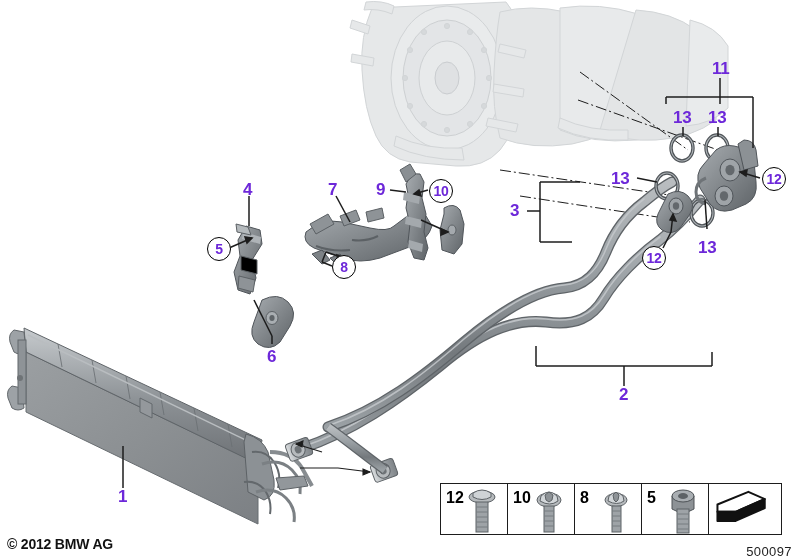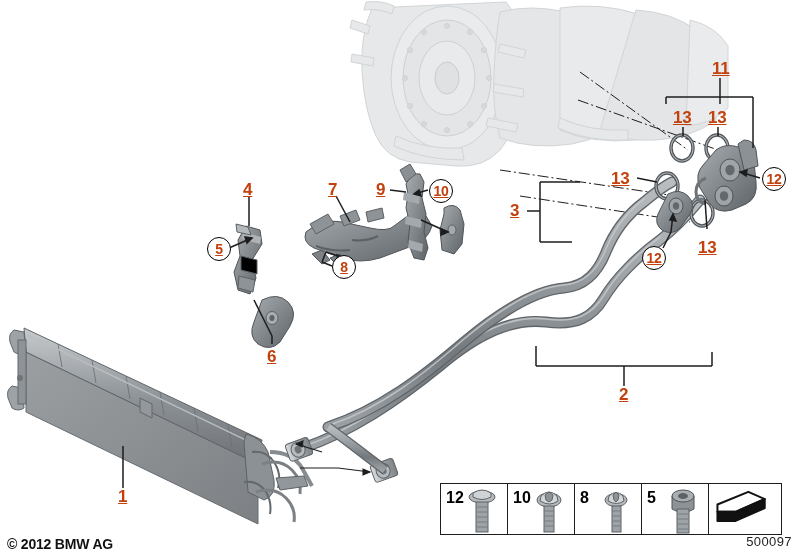--- a/index.html
+++ b/index.html
@@ -2,25 +2,24 @@
 <html><head>
 <meta charset="utf-8">
 <style>
   html,body{margin:0;padding:0;background:#ffffff;}
   body{width:800px;height:560px;position:relative;overflow:hidden;
        font-family:"Liberation Sans",sans-serif;}
   #stage{position:absolute;left:0;top:0;width:800px;height:560px;}
   svg#art{position:absolute;left:0;top:0;width:800px;height:560px;}
 
   .callout{
-    position:absolute;font-weight:bold;color:#c2410c;
+    position:absolute;font-weight:bold;color:#6d28d9;
     font-family:"Liberation Sans",sans-serif;
     font-size:17px;line-height:1;letter-spacing:-0.2px;
     white-space:nowrap;
-    text-decoration:underline;
   }
   .callout.circled{
     width:22px;height:22px;border:1.6px solid #000;border-radius:50%;
     display:flex;align-items:center;justify-content:center;
     font-size:14px;background:#fff;
   }
 
   
   #legend{
     position:absolute;left:440px;top:483px;height:52px;
@@ -34,21 +33,21 @@
   }
   .legend-cell:last-child{border-right:none;}
   .legend-num{
     position:absolute;left:5px;top:5px;
     font-size:16px;font-weight:bold;color:#000;
   }
   .legend-art{position:absolute;right:3px;top:2px;width:44px;height:48px;}
   .legend-cell.arrow-cell{width:72px;}
 
   #diagram-number{
-    position:absolute;right:8px;bottom:11px;
+    position:absolute;right:8px;bottom:1px;
     font-size:13px;color:#1d1d1d;letter-spacing:.4px;
     font-family:"Liberation Sans",sans-serif;
   }
   #copyright{
     position:absolute;left:7px;bottom:8px;
     font-size:14px;font-weight:bold;color:#111;
     font-family:"Liberation Sans",sans-serif;
     letter-spacing:-0.2px;
   }
 </style>

